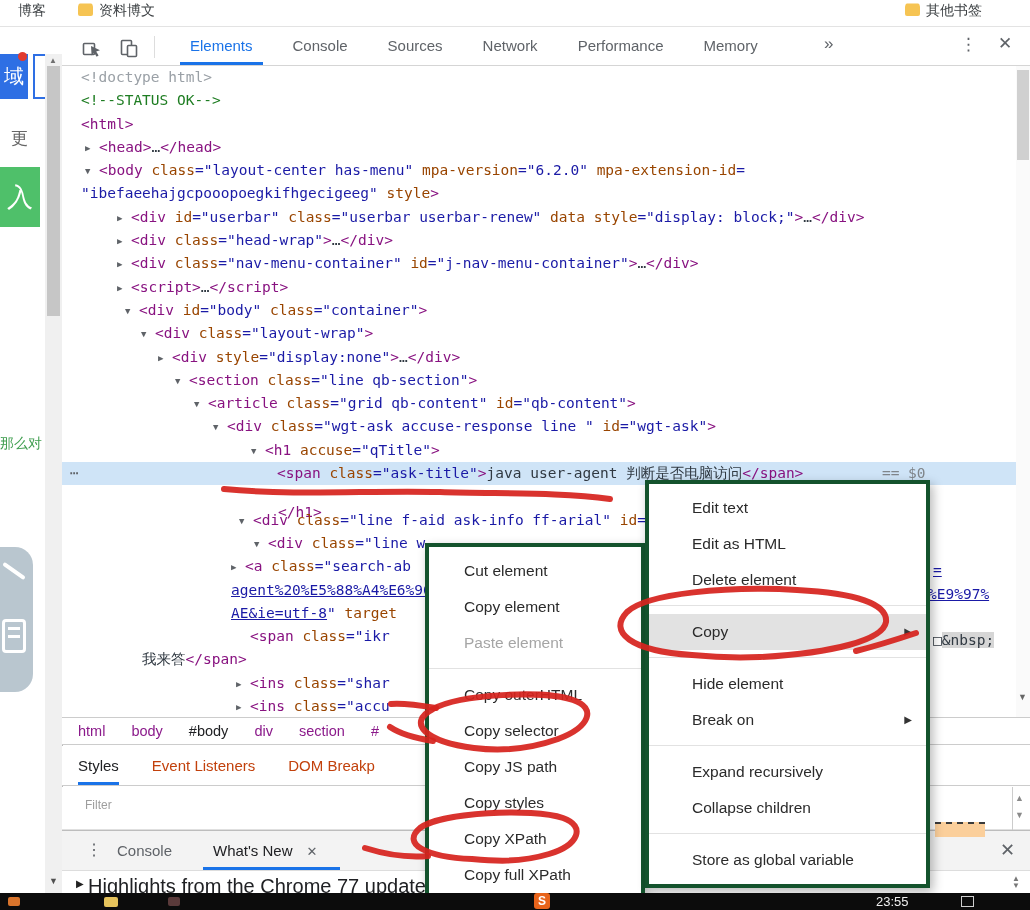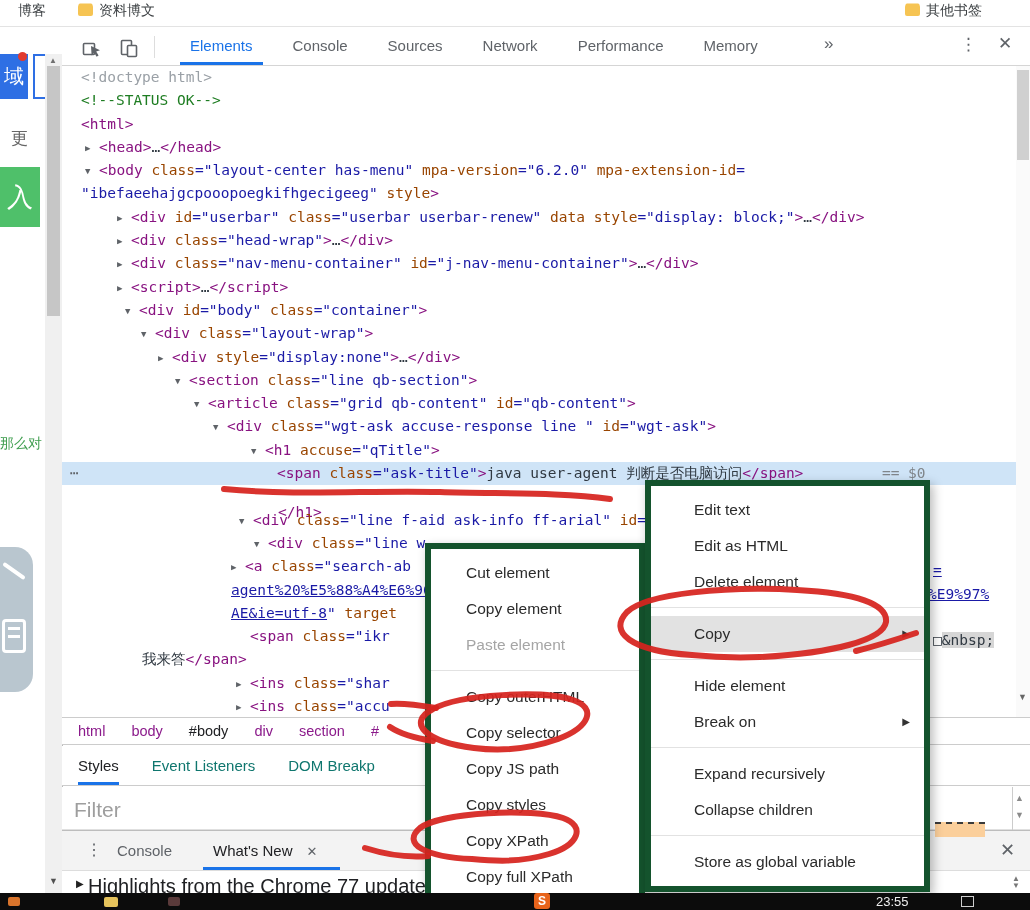--- a/index.html
+++ b/index.html
@@ -55,42 +55,42 @@
 .k-m{color:#80868b}
 .frag{position:absolute;font-family:"DejaVu Sans Mono",monospace;font-size:14.5px;line-height:23.3px;white-space:pre;z-index:3}
 .frag .k-n{background:#d6d6d6;color:#303942}
 #elem-scroll{position:absolute;left:1016px;top:66px;width:14px;height:651px;background:#fafafa;z-index:3}
 #elem-scroll .thumb{position:absolute;left:1px;top:4px;width:12px;height:90px;background:#d0d0d0}
 #elem-scroll .down{position:absolute;left:2px;top:626px;color:#666;font-size:9px}
 
 #crumb-bar{position:absolute;left:62px;top:717px;width:968px;height:28px;background:#fff;border-top:1px solid #ccc;border-bottom:1px solid #ccc;display:flex;align-items:center;padding-left:16px;gap:26px;font-size:14.5px}
 .crumb-tag{color:#8b1a8b}.crumb-id{color:#202124}
 #styles-tabs{position:absolute;left:62px;top:746px;width:968px;height:40px;background:#fff;border-bottom:1px solid #ccc;display:flex;padding-left:16px;gap:33px}
-.st-tab{position:relative;line-height:40px;font-size:15px;color:#0f766e;white-space:nowrap}
+.st-tab{position:relative;line-height:40px;font-size:15px;color:#c2410c;white-space:nowrap}
 .st-tab.active{color:#202124}
 .st-tab.active::after{content:"";position:absolute;left:0;right:0;bottom:0;height:3px;background:#1a73e8}
 #filter-row{position:absolute;left:62px;top:787px;width:968px;height:43px;background:#fff;border-bottom:1px solid #e0e0e0}
-#filter-label{position:absolute;left:12px;top:11px;font-size:21px;color:#9e9e9e}
+#filter-label{position:absolute;left:23px;top:11px;font-size:12px;color:#9e9e9e}
 #styles-vline{position:absolute;left:1012px;top:787px;width:1px;height:43px;background:#ccc;z-index:3}
 .mini-arrow{position:absolute;color:#8a8a8a;font-size:9px;z-index:3}
 #box-orange{position:absolute;left:935px;top:822px;width:50px;height:15px;background:#fbcf9b;border-top:2px dashed #3a3a3a;z-index:3}
 
 #drawer{position:absolute;left:62px;top:830px;width:968px;height:63px;background:#fff;border-top:1px solid #bdbdbd}
 #drawer-strip{position:absolute;left:0;top:0;width:968px;height:40px;background:#f3f3f3;border-bottom:1px solid #ddd}
 #drawer-dots{position:absolute;left:24px;top:9px;font-size:16px;color:#5f6368}
 #drawer-console{position:absolute;left:55px;top:0;line-height:40px;font-size:15px;color:#5f6368}
 #drawer-whatsnew{position:absolute;left:151px;top:0;line-height:40px;font-size:15px;color:#202124}
 #wn-close{margin-left:14px;color:#5f6368;font-size:13px}
 #wn-underline{position:absolute;left:141px;top:36px;width:137px;height:3px;background:#1a73e8}
 #drawer-close{position:absolute;left:938px;top:8px;font-size:18px;color:#5f6368}
 #highlights{position:absolute;left:26px;top:44px;font-size:20px;color:#202124;white-space:nowrap}
 #drawer-caret{position:absolute;left:14px;top:47px;font-size:10px;color:#222}
 #drawer-spinner{position:absolute;left:950px;top:44px;font-size:8px;color:#777;line-height:7px;text-align:center}
 
-.menu{position:absolute;background:#fff;border:6px solid #14532d;box-shadow:3px 4px 10px rgba(0,0,0,.28);z-index:20;padding-top:6px;padding-bottom:6px}
+.menu{position:absolute;background:#fff;border:4px solid #14532d;box-shadow:3px 4px 10px rgba(0,0,0,.28);z-index:20;padding-top:6px;padding-bottom:6px}
 #ctx-menu{left:645px;top:480px;width:285px}
 #ctx-submenu{left:425px;top:543px;width:220px}
 .mi{position:relative;height:36px;line-height:36px;font-size:15.5px;color:#2b2b2b;white-space:nowrap}
 #ctx-menu .mi{padding-left:43px}
 #ctx-submenu .mi{padding-left:35px}
 .mi.hover{background:#e2e2e2}
 .mi.disabled{color:#a5a5a5}
 .mi .sub-arrow{position:absolute;right:14px;top:0;font-size:10px;color:#333}
 .msep{height:1px;background:#e2e2e2;margin:7px 0 8px 0}
 

